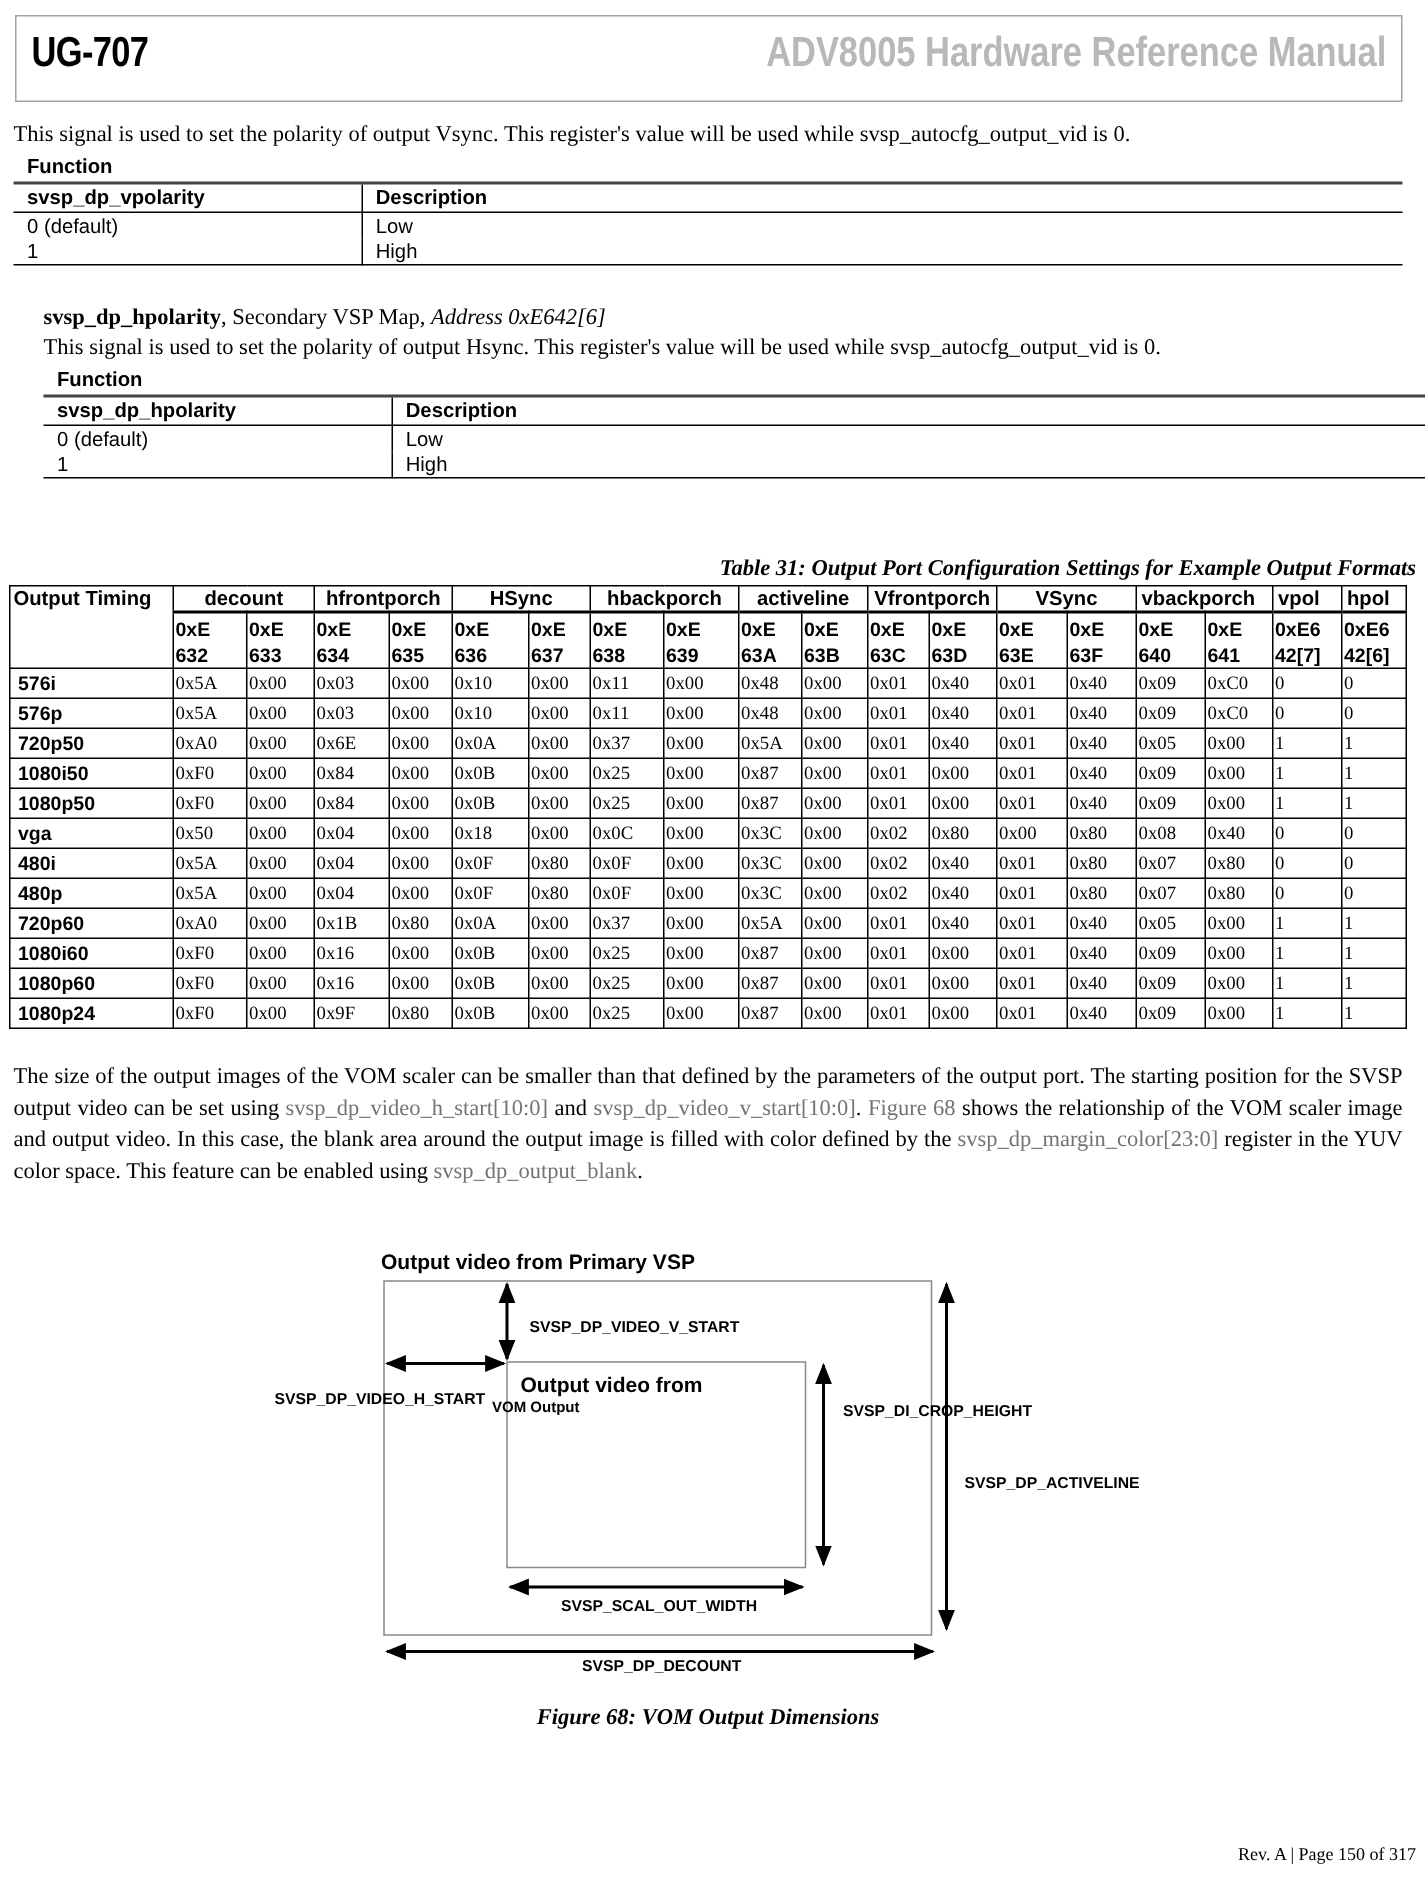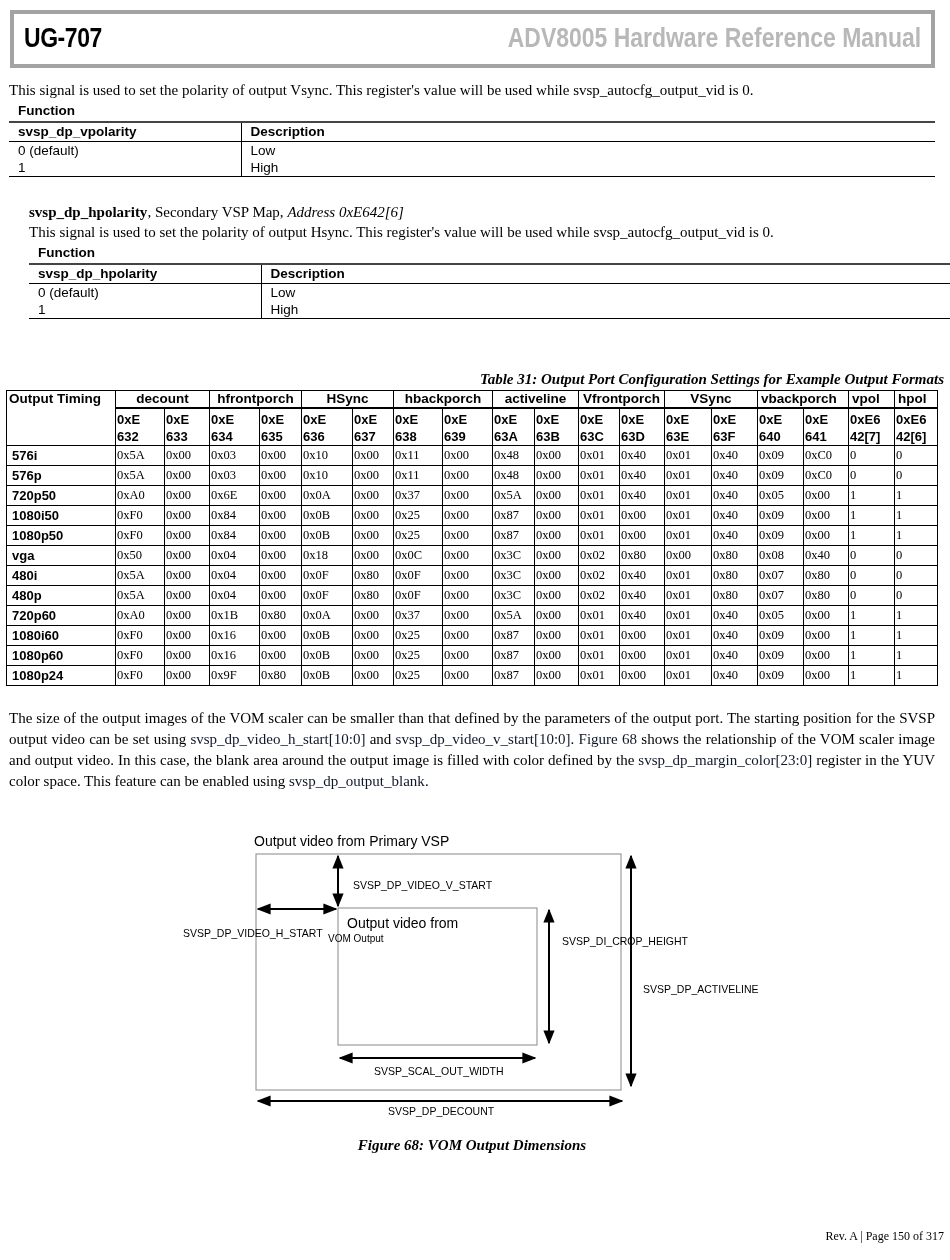--- a/index.html
+++ b/index.html
@@ -1,21 +1,21 @@
 <!DOCTYPE html>
 <html><head>
 <meta charset="utf-8">
 <style>
   * { box-sizing: border-box; margin: 0; padding: 0; }
   html, body { width: 950px; height: 1260px; background: #fff; overflow: hidden; }
   body { position: relative; font-family: "Liberation Serif", serif; color: #000; }
 
   .header-box {
     position: absolute; left: 10px; top: 10px; width: 925px; height: 58px;
-    border: 4px solid #a3a3a3;
+    border: 1px solid #a3a3a3;
   }
   .doc-id {
     position: absolute; left: 10px; top: 8px; font-family: "Liberation Sans", sans-serif;
     font-weight: bold; font-size: 28px; letter-spacing: -0.5px; transform: scaleX(0.82); transform-origin: left;
   }
   .doc-title {
     position: absolute; right: 10px; top: 8px; font-family: "Liberation Sans", sans-serif;
     font-weight: bold; font-size: 28px; color: #b8b8b8; transform: scaleX(0.82); transform-origin: right;
     white-space: nowrap;
   }
@@ -55,23 +55,23 @@
   .out-table .addr th {
     font-family: "Liberation Sans", sans-serif; font-weight: bold; font-size: 13px; text-align: left;
     padding: 2px 2px 0 1px; line-height: 17px; height: 38px; vertical-align: top;
   }
   .out-table tbody td { height: 20px; padding-left: 1px; font-family: "Liberation Serif", serif; font-size: 12.5px; }
   .out-table tbody td.name { font-family: "Liberation Sans", sans-serif; font-weight: bold; font-size: 13px; padding-left: 5px; }
 
   .para {
     position: absolute; left: 9px; top: 708px; width: 926px; font-size: 15px; line-height: 21px; text-align: justify;
   }
-  .para .lnk { color: #0f172a; }
-
-  .figure { position: absolute; left: 0; top: 820px; width: 868px; height: 320px; }
+  .para .lnk { color: #737373; }
+
+  .figure { position: absolute; left: 0; top: 820px; width: 868px; height: 320px; font-weight: bold; }
   .fig-text { position: absolute; font-family: "Liberation Sans", sans-serif; white-space: nowrap; }
   .fig-caption {
     position: absolute; top: 1137px; left: 0; width: 944px; text-align: center;
     font-style: italic; font-weight: bold; font-size: 15px;
   }
   .footer {
     position: absolute; top: 1229px; left: 0; width: 944px; text-align: right;
     font-family: Liberation Serif, serif; font-size: 12px;
   }
 </style>

